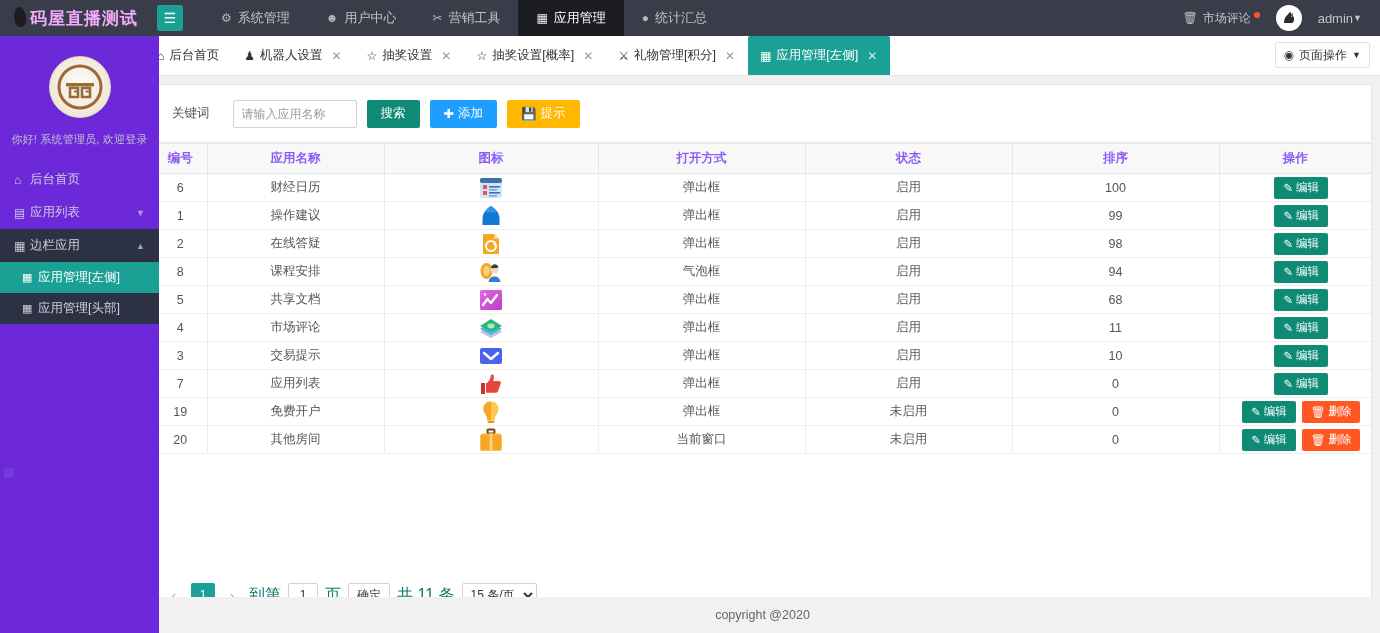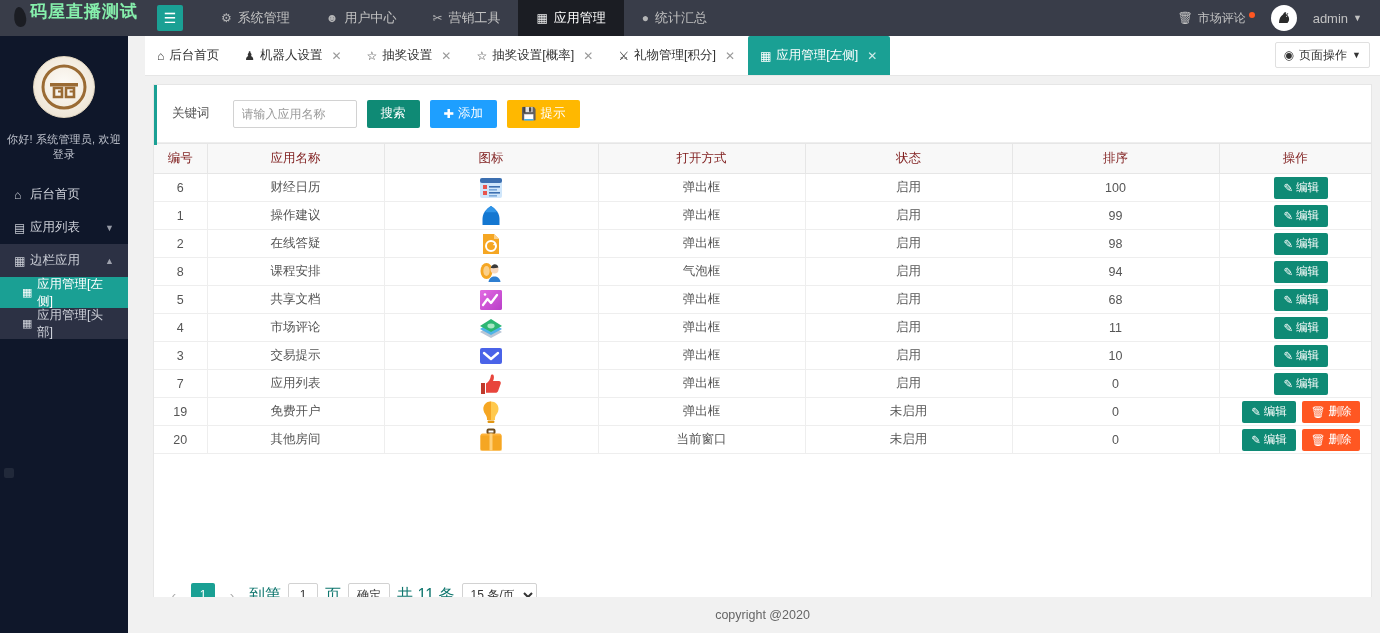--- a/index.html
+++ b/index.html
@@ -10,22 +10,22 @@
     background: #f1f1f1;
     overflow: hidden;
   }
   
   .topbar {
     position: absolute; top: 0; left: 0; width: 1380px; height: 36px;
     background: #393d49; display: flex; align-items: center;
     z-index: 20;
   }
   .brand {
-    width: 145px; height: 36px; display: flex; align-items: flex-start;
-    padding-left: 22px; color: #86efac; font-size: 17px; font-weight: bold;
+    width: 145px; height: 36px; display: flex; align-items: center;
+    padding-left: 22px; color: #f0abfc; font-size: 17px; font-weight: bold;
     letter-spacing: 1px; position: relative;
   }
   .brand-mark {
     position: absolute; left: 14px; top: 7px; width: 12px; height: 20px;
     background: #1b1d23; border-radius: 50% 50% 45% 45% / 60% 60% 40% 40%;
     transform: rotate(-8deg);
   }
   .brand-text { margin-left: 8px; }
   .menu-toggle {
     width: 26px; height: 26px; background: #1aa094; border-radius: 2px;
@@ -51,28 +51,28 @@
   .reddot {
     position: absolute; right: 0; top: 2px; width: 6px; height: 6px;
     border-radius: 50%; background: #ff5722;
   }
   .avatar-wrap {
     width: 26px; height: 26px; border-radius: 50%; background: #fff;
     overflow: hidden; display: flex; align-items: center; justify-content: center;
   }
   .admin-name {
     color: #c2c2c2; font-size: 13px; display: flex; align-items: center;
-    gap: 5px; cursor: pointer;
+    cursor: pointer;
   }
   .caret-d { font-size: 9px; }
 
   
   .sidebar {
-    position: absolute; top: 36px; left: 0; width: 128px; height: 597px;
-    background: #0f172a; z-index: 15;
+    position: absolute; top: 36px; left: 0; width: 159px; height: 597px;
+    background: #6d28d9; z-index: 15;
   }
   .side-logo { padding: 20px 0 8px; display: flex; justify-content: center; }
   .logo-circle {
     width: 62px; height: 62px; border-radius: 50%;
     background: radial-gradient(circle at 50% 45%, #fdfbf7 0%, #f3ece0 55%, #e8ddc9 100%);
     border: 1px solid #e2d6bf;
     display: flex; align-items: center; justify-content: center; position: relative;
   }
   .side-greet {
     text-align: center; color: #bfc3cd; font-size: 11px; padding: 6px 4px 16px;
@@ -149,21 +149,21 @@
   }
   .btn-search { background: #0f8a75; }
   .btn-add { background: #1e9fff; }
   .btn-tip { background: #ffb800; }
 
   
   table.grid { width: 100%; border-collapse: collapse; table-layout: fixed; }
   table.grid th {
     background: #f8f8f8; border-top: 1px solid #e6e6e6;
     border-bottom: 1px solid #e6e6e6; border-right: 1px solid #e6e6e6;
-    height: 30px; font-weight: normal; font-size: 12.5px; color: #7f1d1d;
+    height: 30px; font-weight: bold; font-size: 12.5px; color: #8b5cf6;
   }
   table.grid th:last-child { border-right: none; }
   table.grid td {
     border-bottom: 1px solid #eee; border-right: 1px solid #eee;
     height: 28px; text-align: center; font-size: 12.5px; color: #555;
   }
   table.grid td:last-child { border-right: none; }
   td.col-act { text-align: left; padding-left: 12px; }
   .btn-sm {
     height: 22px; border: none; border-radius: 2px; color: #fff; font-size: 11.5px;

